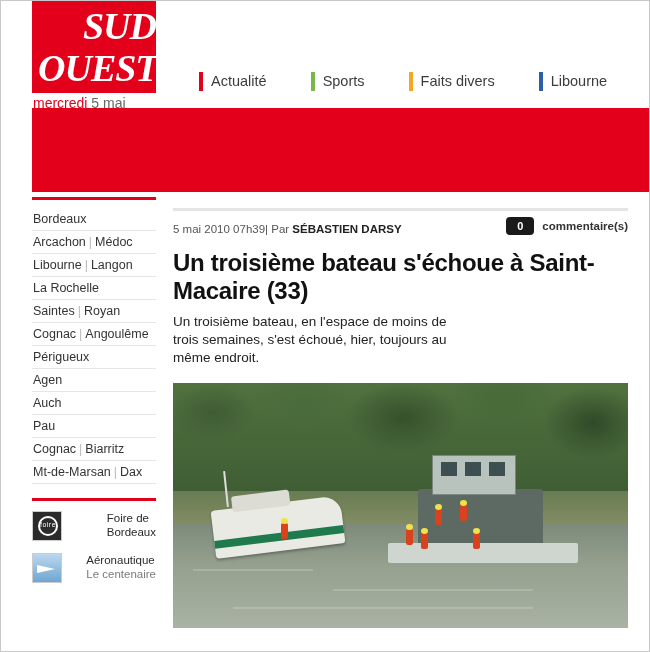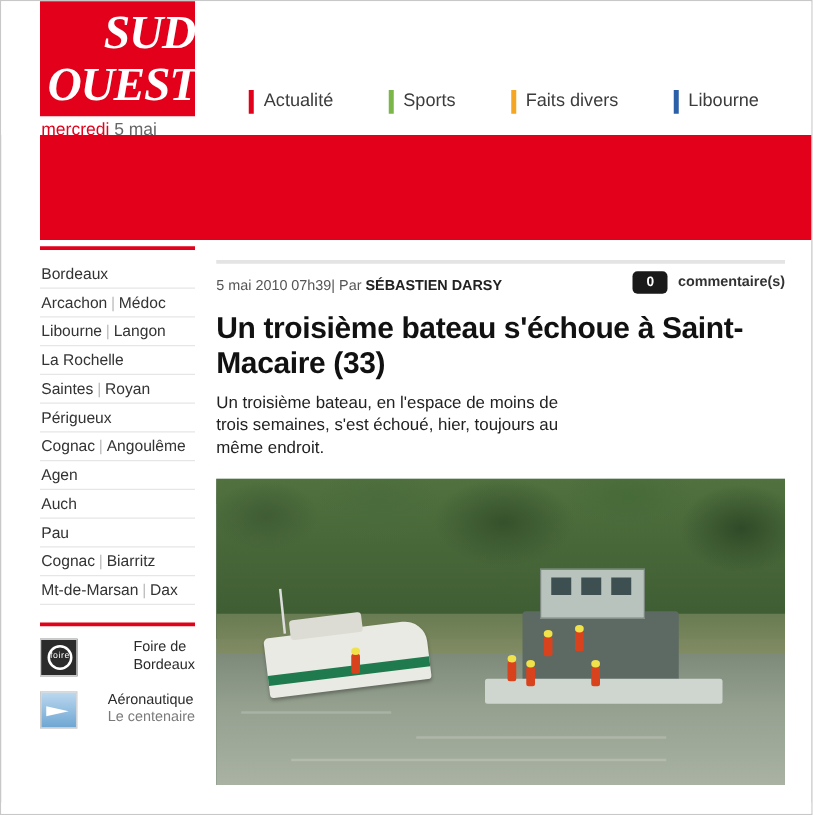--- a/index.html
+++ b/index.html
@@ -371,22 +371,22 @@
   <div class="banner"></div>
 
   <aside class="sidebar">
     <div class="sb-rule"></div>
     <ul class="sb-list">
       <li><span>Bordeaux</span></li>
       <li><span>Arcachon</span><span class="sep">|</span><span>Médoc</span></li>
       <li><span>Libourne</span><span class="sep">|</span><span>Langon</span></li>
       <li><span>La Rochelle</span></li>
       <li><span>Saintes</span><span class="sep">|</span><span>Royan</span></li>
+      <li><span>Cognac</span><span class="sep">|</span><span>Angoulême</span></li>
       <li><span>Périgueux</span></li>
-      <li><span>Cognac</span><span class="sep">|</span><span>Angoulême</span></li>
       <li><span>Agen</span></li>
       <li><span>Auch</span></li>
       <li><span>Pau</span></li>
       <li><span>Cognac</span><span class="sep">|</span><span>Biarritz</span></li>
       <li><span>Mt-de-Marsan</span><span class="sep">|</span><span>Dax</span></li>
     </ul>
 
     <div class="sb-promos">
       <div class="sb-rule2"></div>
 

